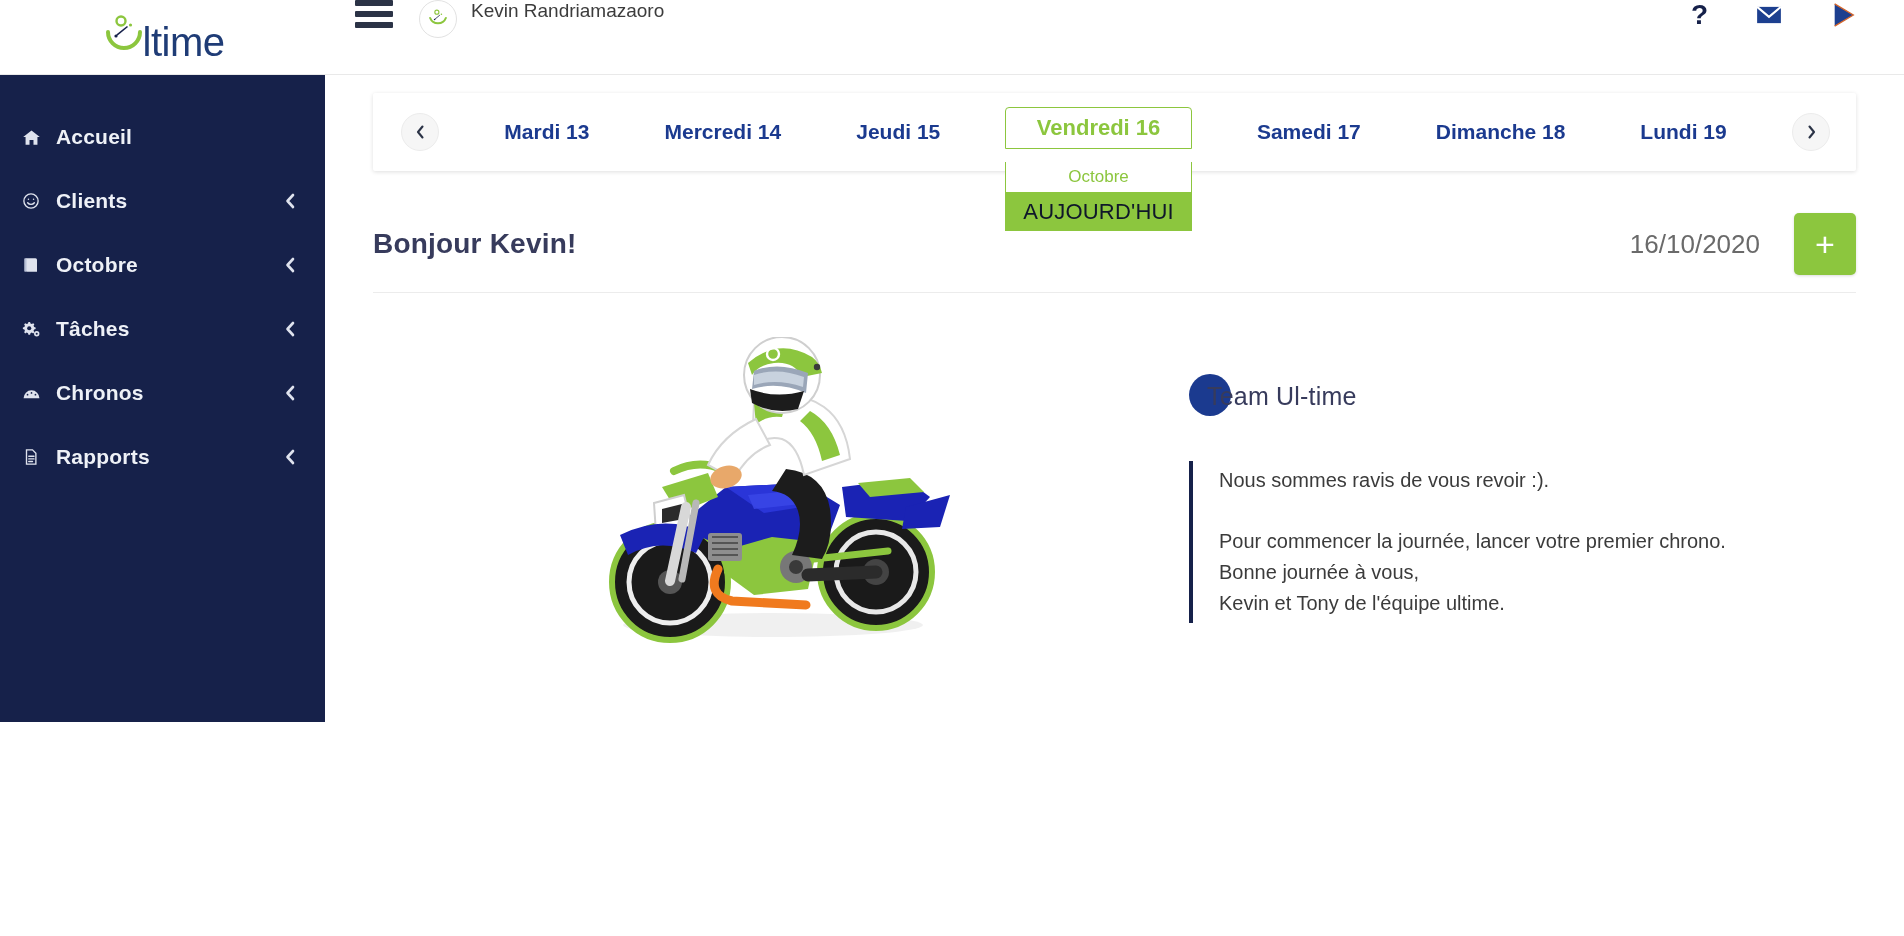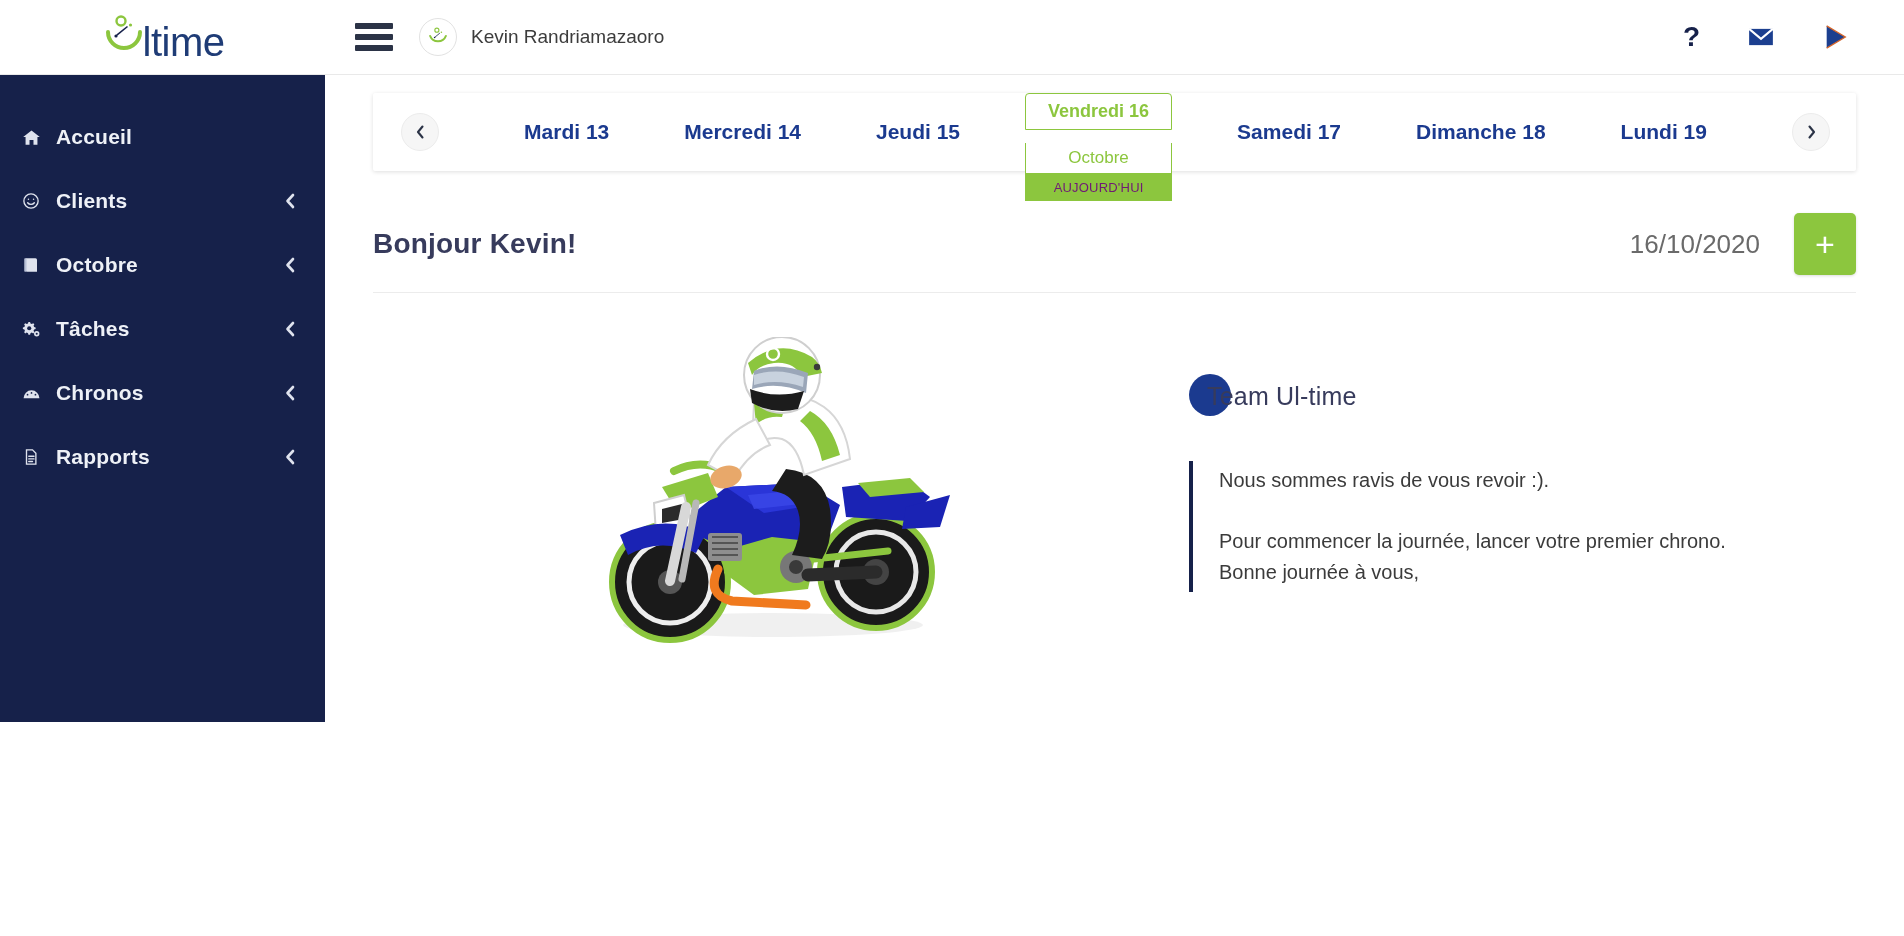--- a/index.html
+++ b/index.html
@@ -44,21 +44,21 @@
     letter-spacing: 0.2px; flex: 1;
   }
   .nav-chev { color: #dfe3ee; display: flex; align-items: center; }
 
   
   .main { flex: 1; height: 936px; background: #ffffff; display: flex; flex-direction: column; }
 
   .topbar {
     height: 75px; min-height: 75px; background: #fff;
     border-bottom: 1px solid #e9e9e9;
-    display: flex; align-items: center; padding: 0 32px 0 30px;
+    display: flex; align-items: flex-start; padding: 0 24px 0 30px;
   }
   .burger { width: 38px; cursor: pointer; display: flex; flex-direction: column; gap: 5px; }
   .burger span { display: block; height: 6px; background: #2b3346; border-radius: 1px; }
   .avatar {
     width: 38px; height: 38px; border-radius: 50%;
     border: 1px solid #e2e2e2; margin-left: 26px;
     display: flex; align-items: center; justify-content: center; background: #fff;
   }
   .user-name { font-size: 19px; color: #3c3c3c; margin-left: 14px; }
   .top-spacer { flex: 1; }
@@ -94,30 +94,31 @@
   .day-selected {
     position: relative; padding: 0 6px; height: 78px;
     display: flex; flex-direction: column; align-items: stretch;
     justify-content: flex-start; margin: 0 18px; cursor: pointer;
   }
   .sel-box {
     border: 1px solid #8cc63e; background: #fff;
     text-align: center; white-space: nowrap;
   }
   .sel-day {
-    font-size: 18px; font-weight: 700; color: #8cc63e;
+    font-size: 22px; font-weight: 700; color: #8cc63e;
     padding: 7px 22px; border-radius: 4px 4px 0 0;
+    margin-top: 14px;
   }
   .sel-month {
     font-size: 17px; color: #8cc63e; padding: 5px 22px;
     border-top: none;
     margin-top: 13px;
   }
   .sel-today {
-    background: #8cc63e; color: #701a75; font-size: 13px;
+    background: #8cc63e; color: #0f172a; font-size: 22px;
     text-align: center; padding: 6px 18px; white-space: nowrap;
     font-weight: 400; letter-spacing: .2px;
   }
 
   
   .greeting-row {
     display: flex; align-items: center; margin-top: 42px;
     padding-bottom: 17px; border-bottom: 1px solid #ececec;
   }
   .greeting {
@@ -425,19 +426,20 @@
 
         <div class="panel-right">
           <div class="team-row">
             <span class="team-dot"></span>
             <span class="team-name">Team Ul-time</span>
           </div>
           <div class="msg">
             <p>Nous sommes ravis de vous revoir :).</p>
             <p class="gap">Pour commencer la journée, lancer votre premier chrono.</p>
             <p>Bonne journée à vous,</p>
+            <p>Kevin et Tony de l'équipe ultime.</p>
           </div>
         </div>
 
       </div>
     </div>
   </section>
 </div>
 
 </body></html>

